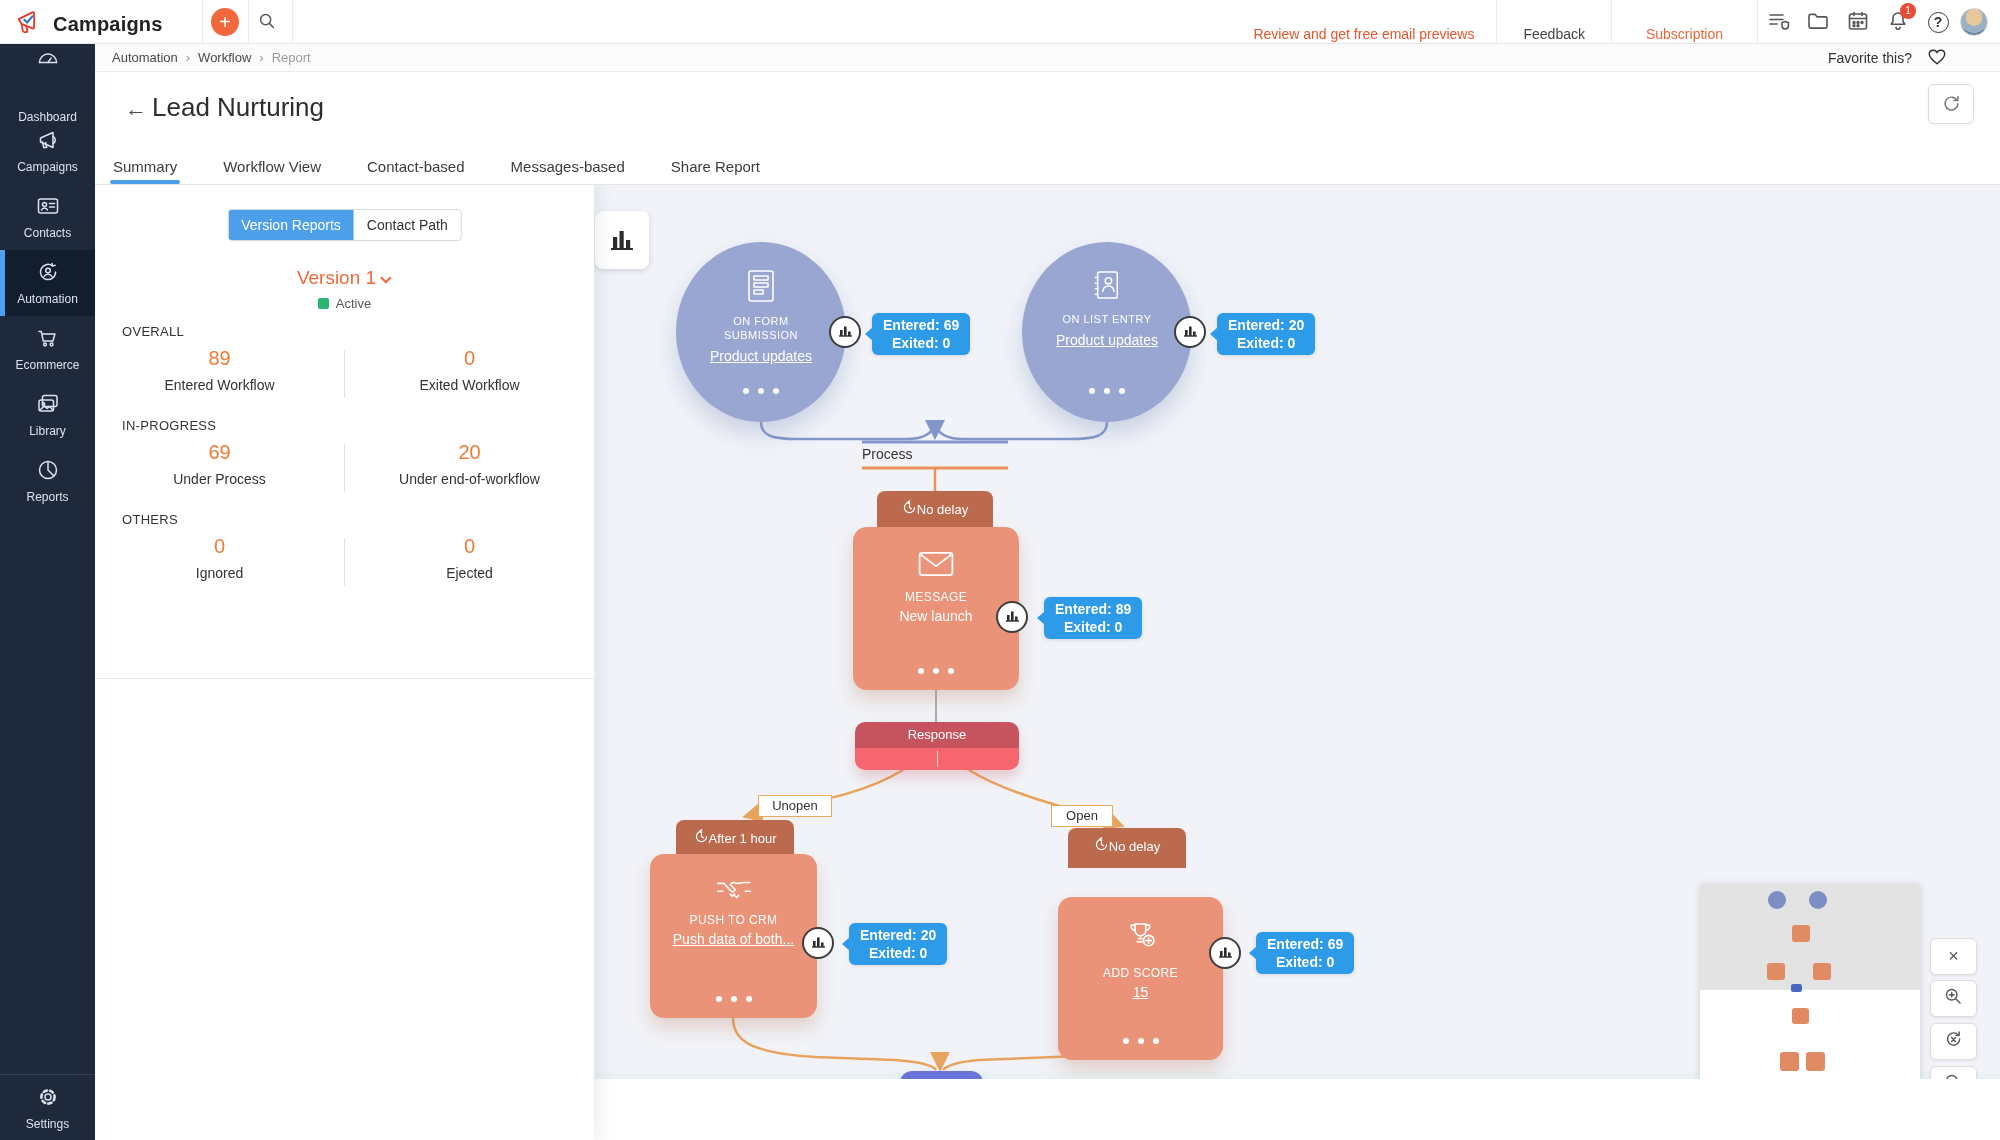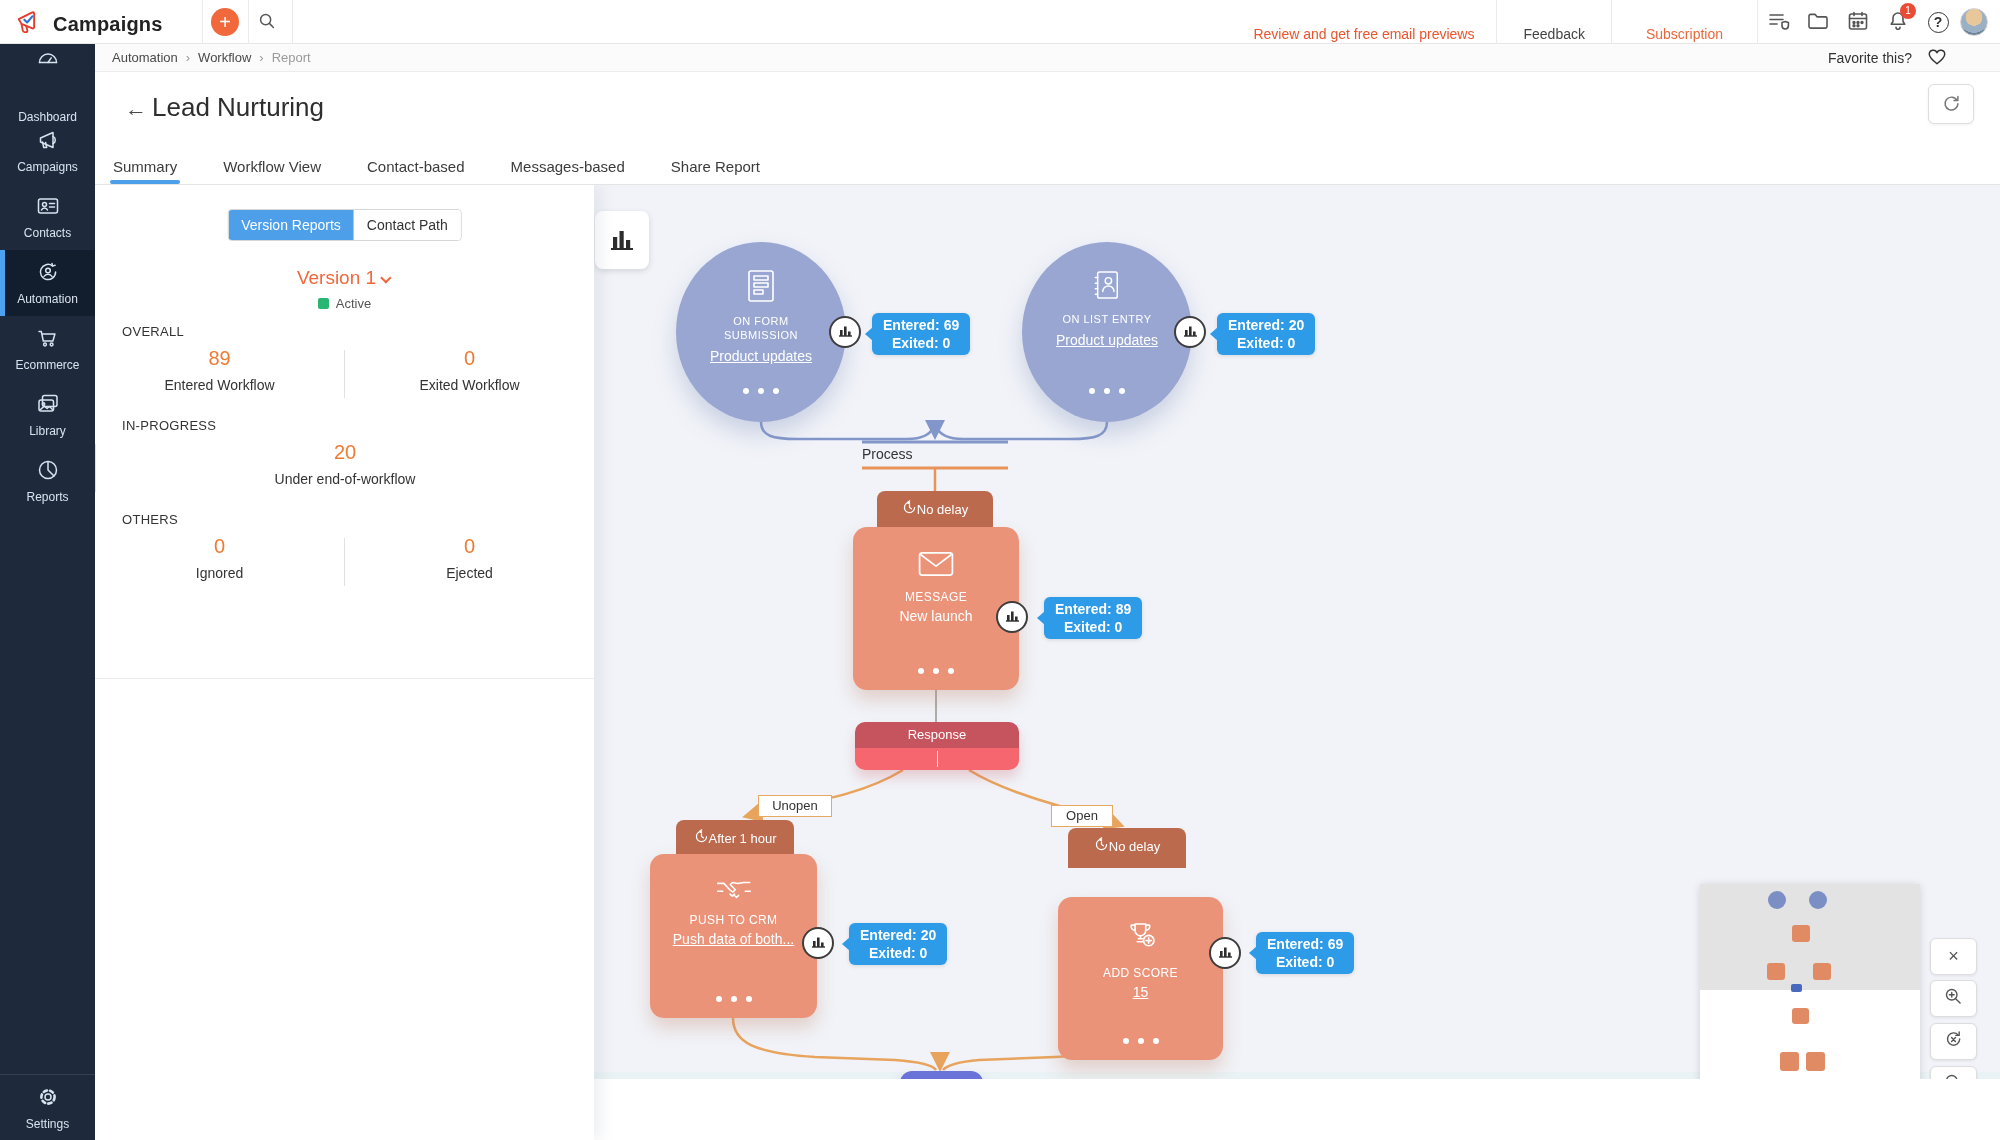--- a/index.html
+++ b/index.html
@@ -646,20 +646,24 @@
     </div>
     <div class="stat-sep"></div>
     <div class="stat">
       <span class="val">0</span>
       <span class="lbl">Exited Workflow</span>
     </div>
   </div>
 
   <div class="section-title" style="top:233px;">IN-PROGRESS</div>
   <div class="stat-row" style="top:256px;">
+    <div class="stat">
+      <span class="val">69</span>
+      <span class="lbl">Under Process</span>
+    </div>
     <div class="stat-sep"></div>
     <div class="stat">
       <span class="val">20</span>
       <span class="lbl">Under end-of-workflow</span>
     </div>
   </div>
 
   <div class="section-title" style="top:327px;">OTHERS</div>
   <div class="stat-row" style="top:350px;">
     <div class="stat">

